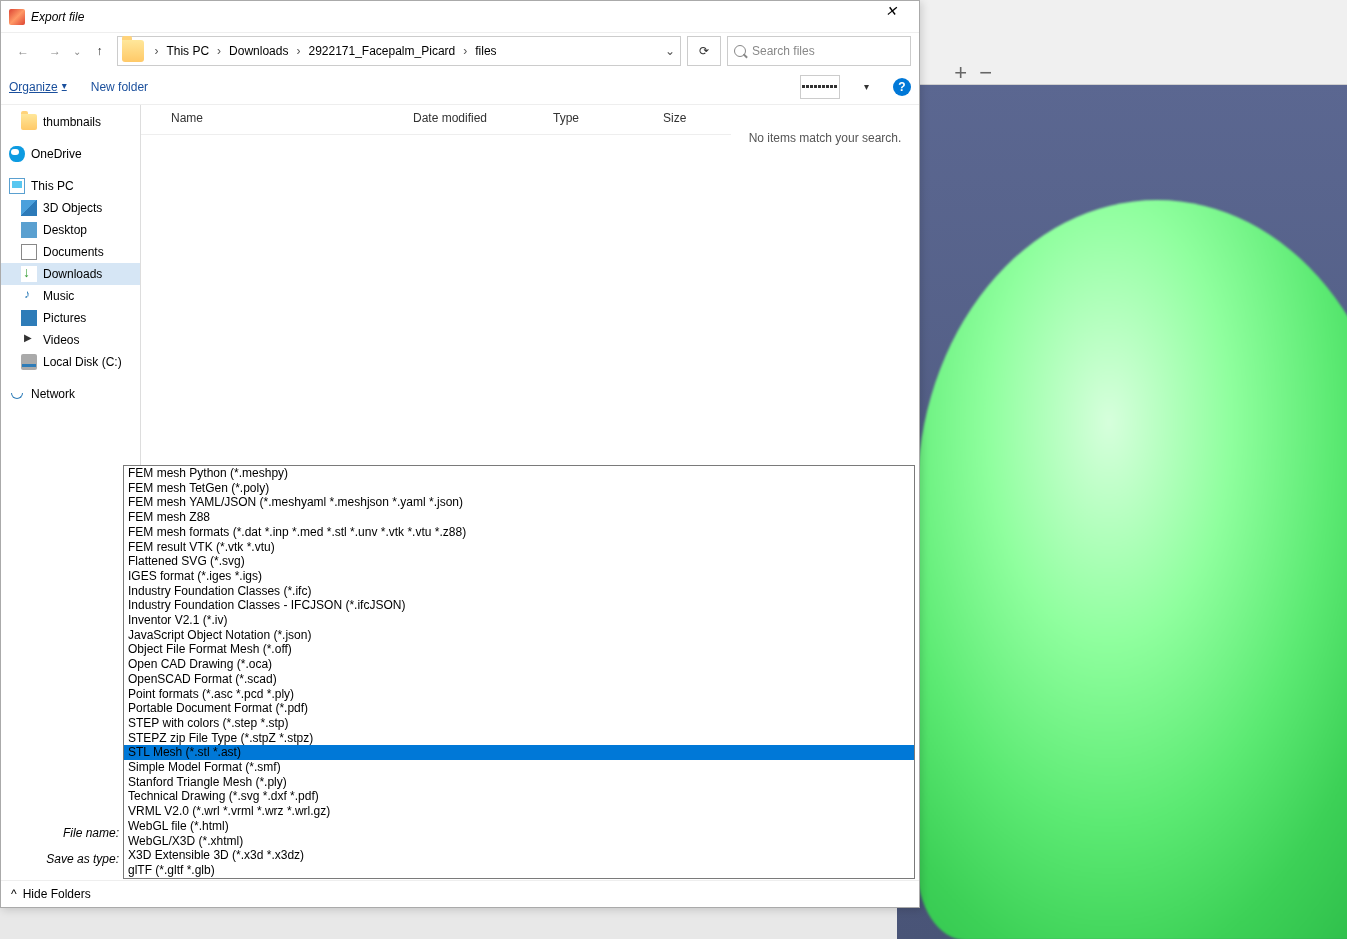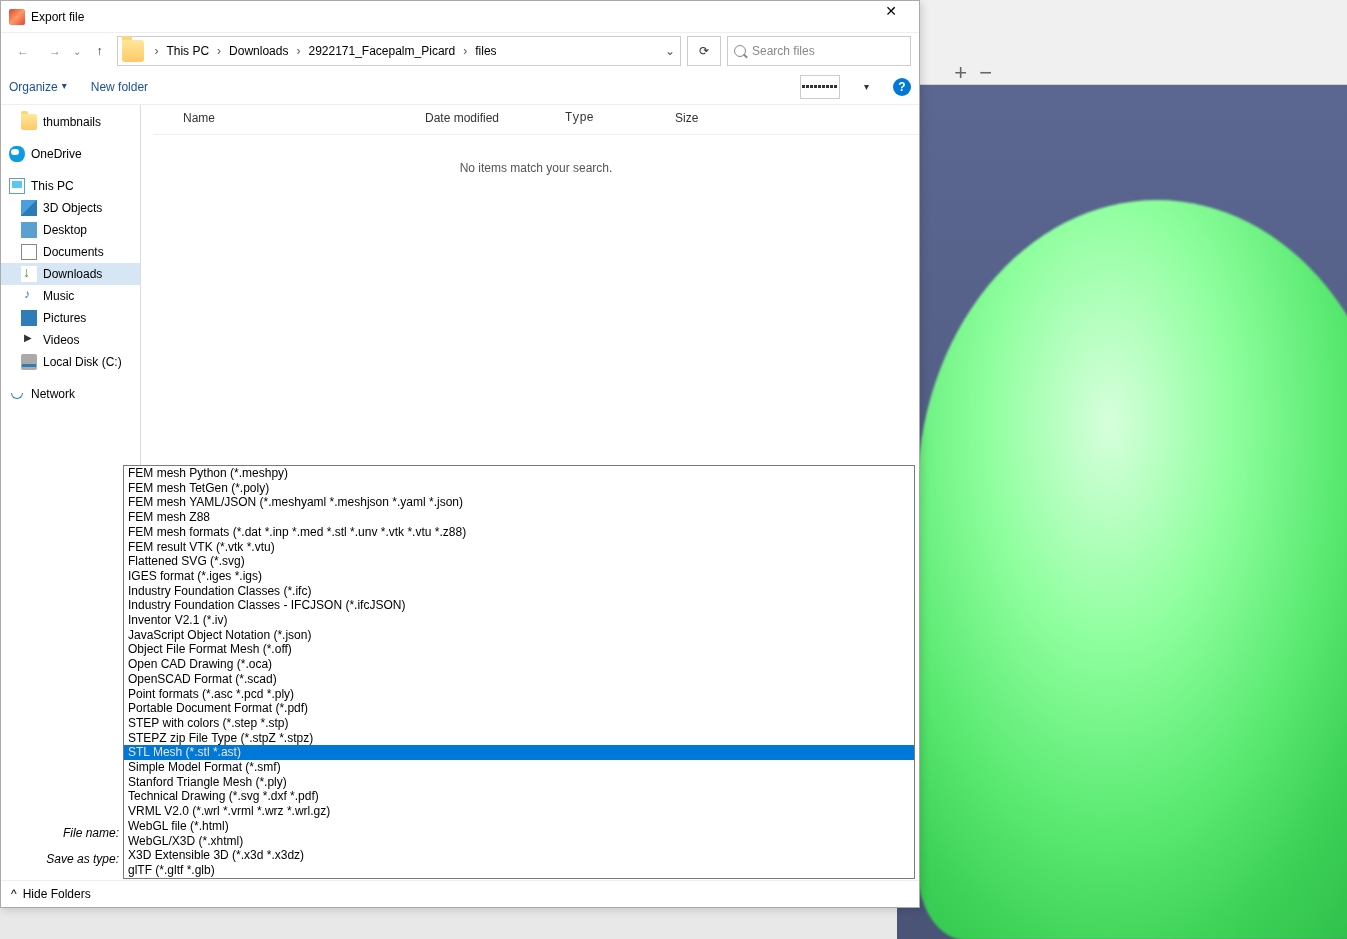--- a/index.html
+++ b/index.html
@@ -10,21 +10,21 @@
 .model-placeholder { position: absolute; right: -50px; top: 120px; width: 480px; height: 740px; background: radial-gradient(ellipse at 40% 30%, #d6ffdc 0%, #8fff9e 30%, #5cea73 55%, #3dd157 75%, #2ab847 100%); border-radius: 50% 50% 10% 10% / 40% 40% 10% 10%; filter: blur(1px); }
 
 
 .topstrip { position: absolute; left: 0; top: 0; height: 85px; width: 100%; background: #f0f0f0; border-bottom: 1px solid #d0d0d0; }
 .topstrip .plus { position: absolute; right: 380px; top: 60px; font-size: 22px; color: #666; }
 .topstrip .minus { position: absolute; right: 355px; top: 60px; font-size: 22px; color: #666; }
 
 
 .dialog { position: absolute; left: 0; top: 0; width: 920px; height: 908px; background: #fff; border: 1px solid #aaa; box-shadow: 2px 2px 8px rgba(0,0,0,0.15); z-index: 10; display: flex; flex-direction: column; font-size: 12px; }
 
-.titlebar { height: 32px; display: flex; align-items: center; padding: 0 8px; border-bottom: 1px solid #eee; }
+.titlebar { height: 32px; display: flex; align-items: center; padding: 0 8px; border-bottom: 1px solid #eee; font-style: italic; }
 .titlebar .appicon { width: 16px; height: 16px; margin-right: 6px; background: linear-gradient(135deg, #d43 0%, #f96 50%, #d43 100%); border-radius: 2px; }
 .titlebar .title { flex: 1; color: #000; }
 .titlebar .close { width: 40px; height: 28px; text-align: center; font-size: 14px; color: #000; }
 
 
 .navrow { height: 36px; display: flex; align-items: center; padding: 4px 8px; gap: 4px; }
 .navbtn { width: 28px; height: 28px; display: flex; align-items: center; justify-content: center; color: #888; }
 .navbtn.up { color: #222; }
 .addressbar { flex: 1; border: 1px solid #ccc; height: 30px; display: flex; align-items: center; padding-left: 4px; background: #fff; }
 .addressbar .foldericon { width: 22px; height: 22px; background: linear-gradient(180deg, #ffe79a 0%, #ffc968 100%); border-radius: 0 3px 3px 3px; margin-right: 4px; position: relative; }
@@ -32,28 +32,28 @@
 .addressbar .sep { padding: 0 6px; color: #555; }
 .addressbar .crumb { color: #000; padding: 0 2px; }
 .addressbar .dropbit { width: 20px; text-align: center; color: #555; }
 .refresh { width: 34px; height: 30px; border: 1px solid #ccc; display: flex; align-items: center; justify-content: center; margin-left: 2px; color: #333; }
 .searchbox { width: 184px; height: 30px; border: 1px solid #ccc; display: flex; align-items: center; padding-left: 24px; margin-left: 2px; color: #888; position: relative; }
 .searchbox::before { content: ""; position: absolute; left: 6px; top: 8px; width: 10px; height: 10px; border: 1.5px solid #888; border-radius: 50%; }
 .searchbox::after { content: ""; position: absolute; left: 15px; top: 18px; width: 5px; height: 1.5px; background: #888; transform: rotate(45deg); }
 
 
 .toolrow { height: 36px; display: flex; align-items: center; padding: 0 8px; border-bottom: 1px solid #eee; color: #1a4f9c; gap: 24px; }
-.toolrow .organize { display: flex; align-items: flex-start; gap: 4px; }
+.toolrow .organize { display: flex; align-items: flex-start; gap: 4px; text-decoration: underline; }
 .toolrow .spacer { flex: 1; }
 .viewmode { width: 40px; height: 24px; border: 1px solid #ccc; display: flex; align-items: center; justify-content: center; gap: 1px; }
 .viewmode span { display: inline-block; width: 3px; height: 3px; background: #333; }
 .helpicon { width: 18px; height: 18px; border-radius: 50%; background: #0078d7; color: #fff; font-size: 12px; font-weight: bold; display: flex; align-items: center; justify-content: center; }
 
 
-.mainsplit { flex: 1; display: flex; min-height: 0; gap: 12px; }
+.mainsplit { flex: 1; display: flex; min-height: 0; }
 
 
 .sidebar { width: 140px; border-right: 1px solid #ddd; overflow: hidden; padding-top: 6px; }
 .sidebar .item { display: flex; align-items: center; padding: 3px 4px 3px 20px; gap: 6px; color: #000; }
 .sidebar .item.selected { background: #d6e6f5; }
 .sidebar .item.toplevel { padding-left: 8px; }
 .sidebar .ico { width: 16px; height: 16px; }
 .ico.folder { background: linear-gradient(180deg,#ffe79a,#ffc968); border-radius: 0 2px 2px 2px; position: relative; }
 .ico.folder::before { content: ""; position: absolute; top: -3px; left: 0; width: 7px; height: 3px; background: #ffd37a; border-radius: 2px 2px 0 0; }
 .ico.cloud { background: #0d9be1; border-radius: 50%/60%; position: relative; }
@@ -69,26 +69,26 @@
 .ico.music::after { content: "♪"; color: #2e7cb8; position: absolute; left: 3px; top: -1px; font-size: 12px; }
 .ico.pics { background: #2e7cb8; }
 .ico.videos { background: #fff; position: relative; }
 .ico.videos::after { content: "▶"; color: #333; position: absolute; left: 3px; top: 0; font-size: 10px; }
 .ico.disk { background: #aaa; border-radius: 2px; position: relative; }
 .ico.disk::after { content: ""; position: absolute; left: 1px; top: 10px; right: 1px; height: 3px; background: #2e7cb8; }
 .ico.net { background: #fff; position: relative; }
 .ico.net::after { content: ""; position: absolute; left: 2px; top: 7px; width: 10px; height: 5px; border: 1px solid #2e7cb8; border-top: none; border-radius: 0 0 6px 6px; }
 
 
-.filelist { flex: 1; display: flex; flex-direction: column; }
+.filelist { flex: 1; display: flex; flex-direction: row; }
 .listheader { height: 30px; display: flex; border-bottom: 1px solid #eee; color: #333; }
 .listheader .col { padding: 6px 12px; border-right: 1px solid transparent; }
 .listheader .col.name { width: 260px; padding-left: 30px; }
 .listheader .col.date { width: 140px; }
-.listheader .col.type { width: 110px; font-family: Liberation Mono, monospace; }
+.listheader .col.type { width: 110px; }
 .listheader .col.size { width: 80px; }
 .empty { flex: 1; text-align: center; color: #555; padding-top: 26px; }
 
 
 .bottom { padding: 8px 10px 6px 10px; }
 .fieldrow { display: flex; align-items: center; gap: 6px; margin-bottom: 4px; }
 .fieldlabel { width: 108px; text-align: right; color: #000; font-style: italic; }
 .textinput { flex: 1; height: 22px; border: 1px solid #7a7a7a; padding: 0 4px; font-size: 12px; }
 .typeselect { flex: 1; height: 22px; border: 1px solid #2e7cb8; background: #def; padding: 0 4px; position: relative; }
 .typeselect::after { content: "⌄"; position: absolute; right: 6px; top: 1px; color: #333; }
@@ -102,21 +102,21 @@
 .propgrid .hdr .p { width: 90px; }
 .propgrid .base { background: #4aa0dc; color: #fff; padding: 2px 6px; font-weight: bold; }
 .propgrid .row { display: flex; }
 .propgrid .row div { padding: 2px 6px; }
 .propgrid .row .k { width: 90px; display: flex; align-items: center; gap: 4px; }
 .propgrid .row .v { flex: 1; background: #fff; color: #555; border-bottom: 1px solid #e5e5e5; }
 
 
 .dropdown { position: absolute; left: 123px; top: 465px; width: 792px; max-height: 440px; overflow-y: auto; background: #fff; border: 1px solid #7a7a7a; z-index: 30; }
 .dropdown .opt { padding: 0 4px; font-size: 12px; line-height: 14.7px; color: #000; white-space: nowrap; }
-.dropdown .opt.sel { background: #0078d7; color: #e5e5e5; }
+.dropdown .opt.sel { background: #0078d7; color: #000000; }
 .dropdown::-webkit-scrollbar { width: 17px; }
 .dropdown::-webkit-scrollbar-track { background: #f0f0f0; }
 .dropdown::-webkit-scrollbar-thumb { background: #c0c0c0; }
 </style>
 </head>
 <body>
 
 <div class="viewport">
   <div class="model-placeholder"></div>
 </div>

